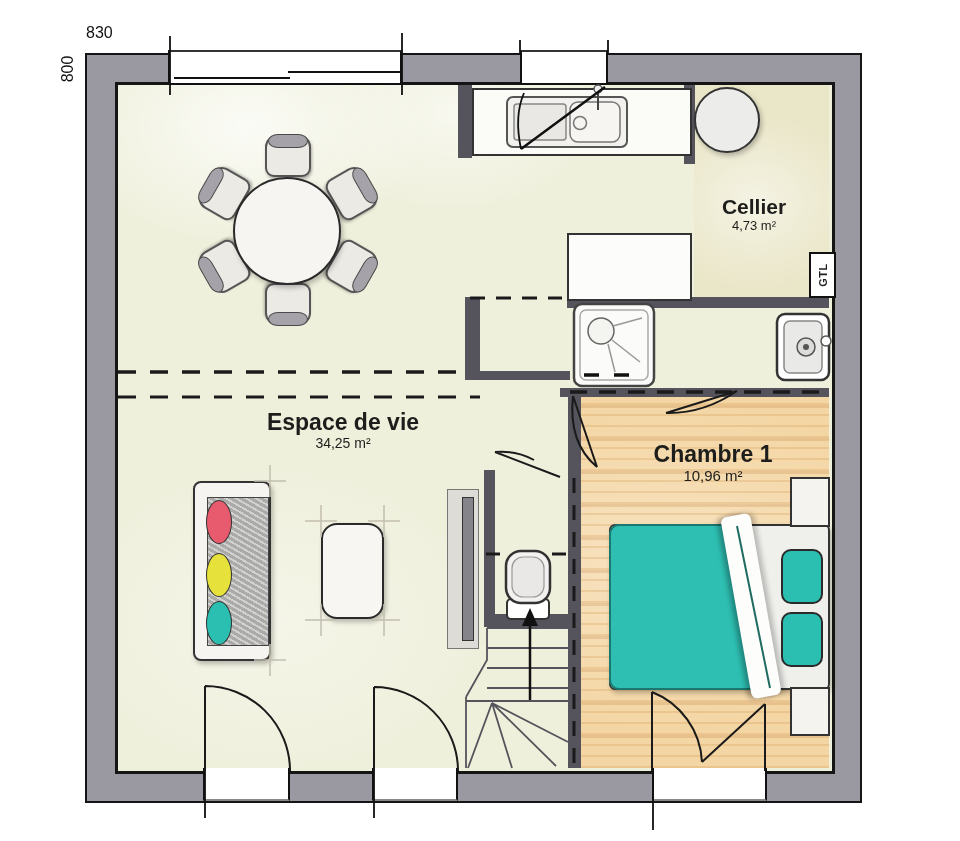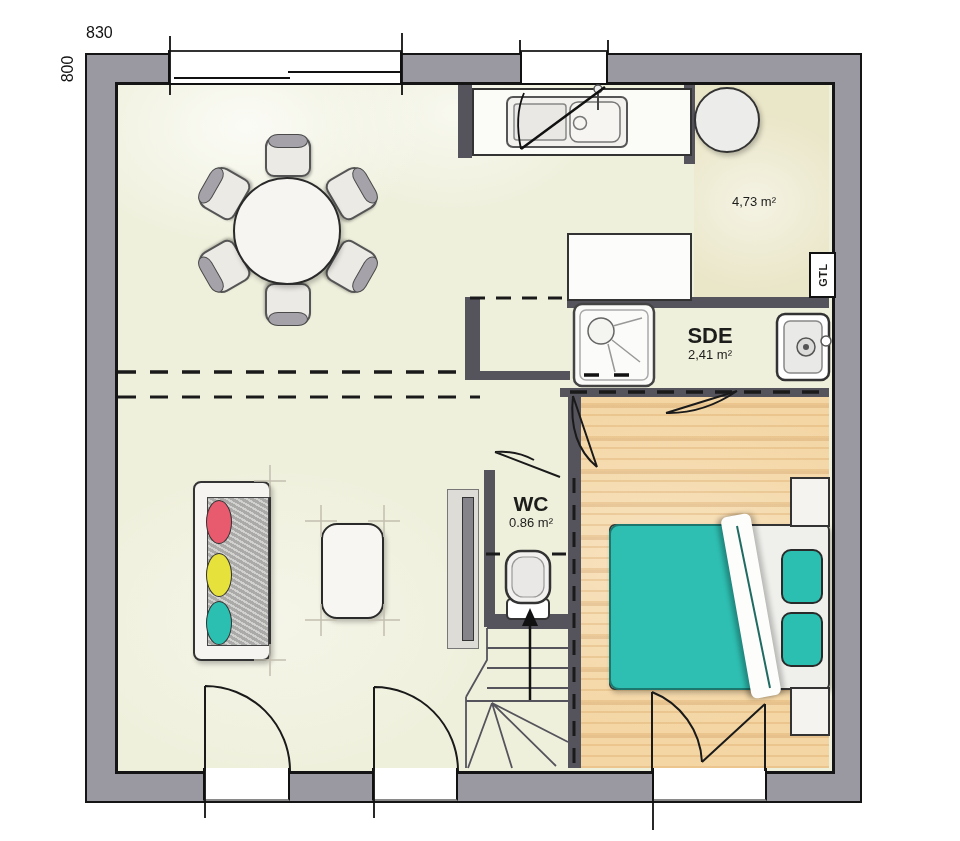--- a/index.html
+++ b/index.html
@@ -214,25 +214,26 @@
       <path d="M492,703 L468,768 M492,703 L512,768 M492,703 L556,766 M492,703 L568,742"></path>
     </g>
     <g>
       <path d="M530,700 V624" stroke="#111" stroke-width="2.5"></path>
       <polygon points="530,608 522,626 538,626" fill="#111"></polygon>
     </g>
 
     <path d="M737,526 L770,688" stroke="#1f6b62" stroke-width="2"></path>
   </svg>
 
+  <div class="abs room-label" style="left:253px;top:409px;width:180px;">
+    <div class="nm" style="font-size:23px;">Espace de vie</div>
+    <div style="font-size:14px;">34,25 m²</div>
+  </div>
   <div class="abs room-label" style="left:684px;top:195px;width:140px;">
+    <div class="nm" style="font-size:21px;">Cellier</div>
     <div style="font-size:13px;">4,73 m²</div>
   </div>
-  <div class="abs room-label" style="left:650px;top:323px;width:120px;">
-    <div class="nm" style="font-size:22px;">SDE</div>
-    <div style="font-size:13px;">2,41 m²</div>
-  </div>
-  <div class="abs room-label" style="left:481px;top:492px;width:100px;">
-    <div class="nm" style="font-size:21px;">WC</div>
-    <div style="font-size:13px;">0.86 m²</div>
+  <div class="abs room-label" style="left:623px;top:441px;width:180px;">
+    <div class="nm" style="font-size:23px;">Chambre 1</div>
+    <div style="font-size:15px;">10,96 m²</div>
   </div>
 
 </div>
 
 </body></html>

